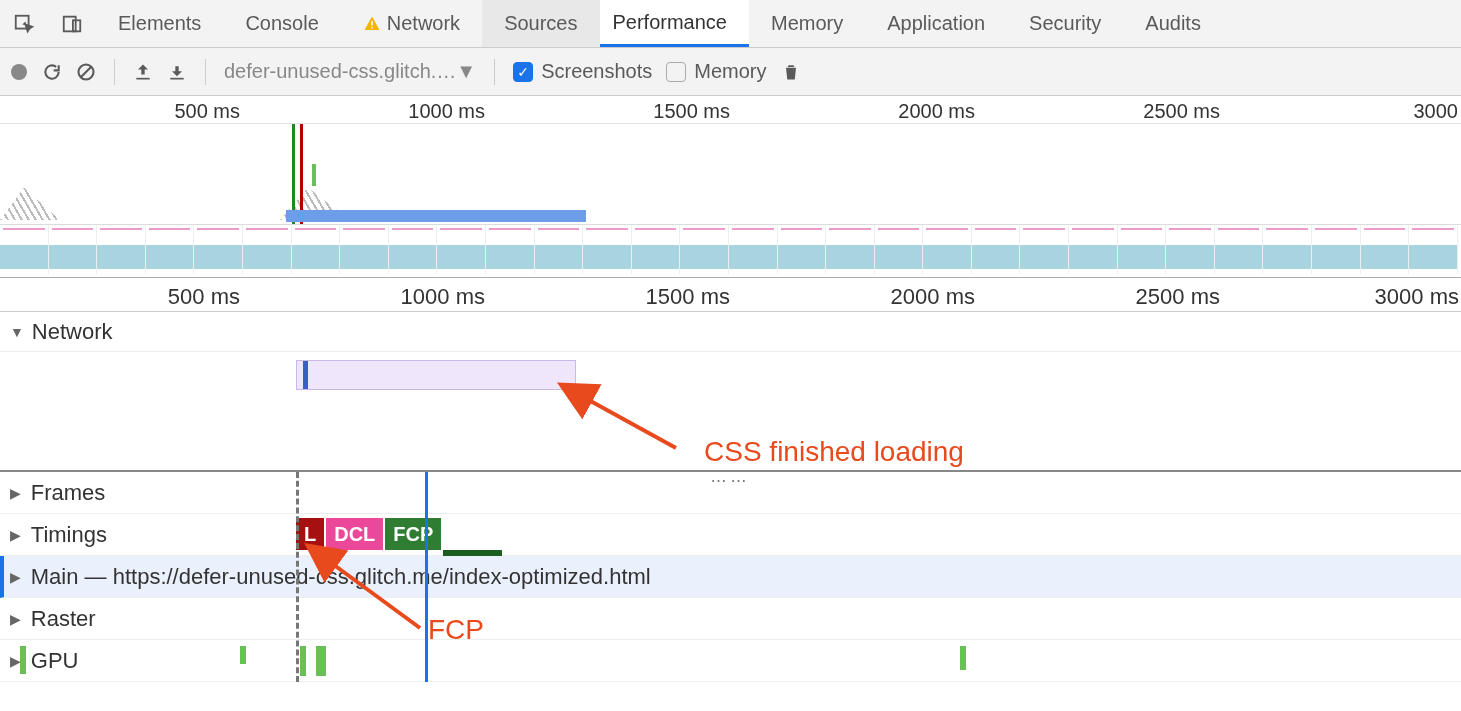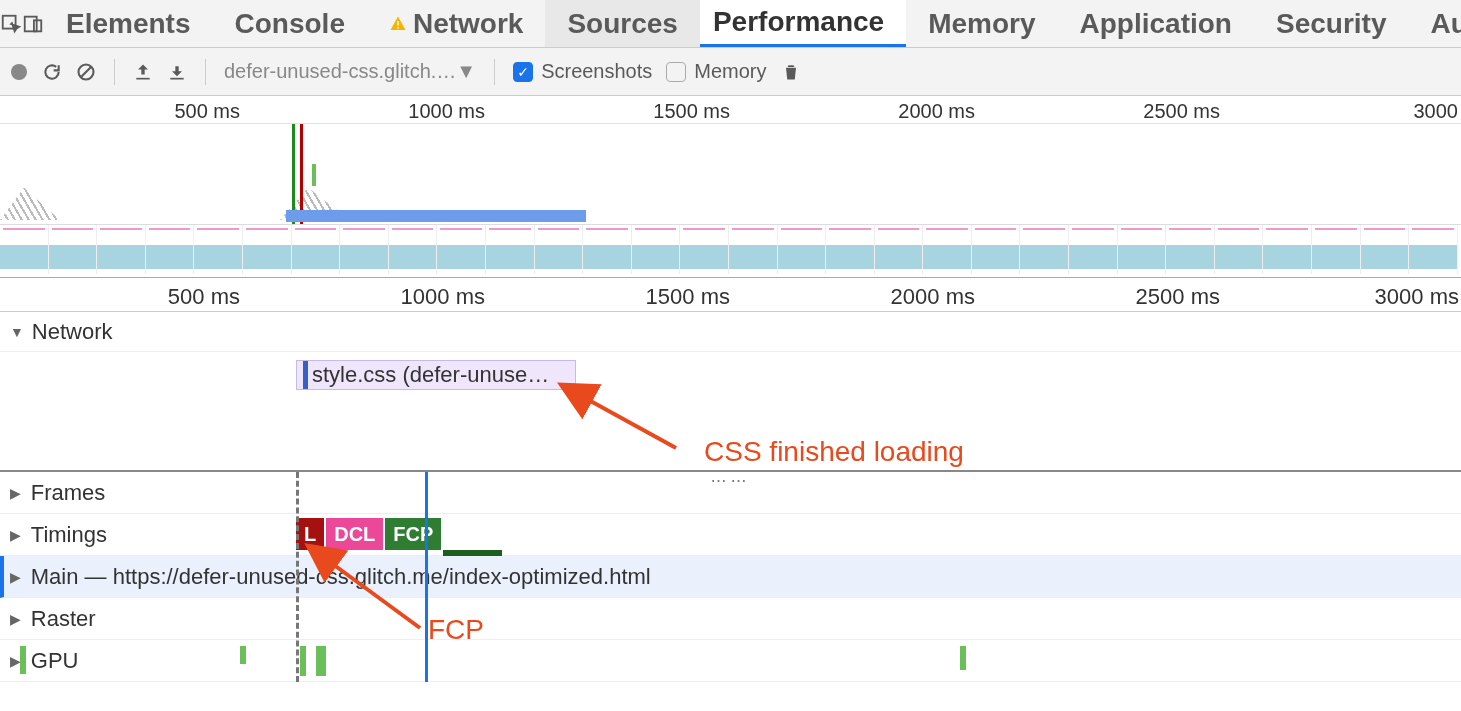--- a/index.html
+++ b/index.html
@@ -1,21 +1,21 @@
 <!DOCTYPE html>
 <html><head>
 <meta charset="utf-8">
 <style>
 * { margin: 0; padding: 0; box-sizing: border-box; font-family: -apple-system, "Helvetica Neue", Arial, sans-serif; }
 body { background: #fff; width: 1461px; height: 711px; overflow: hidden; position: relative; color: #333; }
 
 
 .tabstrip { height: 48px; display: flex; align-items: stretch; border-bottom: 1px solid #ccc; background: #f3f3f3; }
 .tabstrip .icon-btn { width: 48px; display: flex; align-items: center; justify-content: center; color: #5a5a5a; }
-.tabstrip .tab { padding: 0 22px; display: flex; align-items: center; font-size: 28px; color: #5a5a5a; gap: 6px; cursor: pointer; font-weight: bold; }
+.tabstrip .tab { padding: 0 22px; display: flex; align-items: center; font-size: 20px; color: #5a5a5a; gap: 6px; cursor: pointer; }
 .tabstrip .tab.active { background: #fff; border-bottom: 3px solid #1a73e8; color: #333; padding-left: 13px; }
 .tabstrip .tab.sources { background: #e8e8e8; }
 
 
 .toolbar { height: 48px; background: #f3f3f3; border-bottom: 1px solid #ccc; display: flex; align-items: center; padding: 0 10px; gap: 14px; font-size: 20px; color: #5a5a5a; }
 .toolbar .sep { width: 1px; height: 26px; background: #ccc; margin: 0 4px; }
 .dropdown { display: flex; align-items: center; gap: 0; color: #888; }
 .check { display: flex; align-items: center; gap: 8px; }
 .checkbox { width: 20px; height: 20px; border-radius: 4px; border: 1px solid #aaa; display: inline-flex; align-items: center; justify-content: center; }
 .checkbox.checked { background: #1a73e8; border-color: #1a73e8; color: #fff; font-size: 14px; }
@@ -239,21 +239,20 @@
   <span class="tick edge" style="right:2px">3000 ms</span>
 </div>
 
 <div class="section-hdr">
   <span class="tri">▼</span>
   <span>Network</span>
 </div>
 <div class="network-lane">
   <div class="net-block">
     <div class="lead"></div>
-    <span>style.css (defer-unuse…</span>
   </div>
 </div>
 
 <div class="lanes">
   <div class="grip">⋯⋯</div>
   <div class="vline-dash"></div>
   <div class="vline-blue"></div>
 
   <div class="lane">
     <span class="tri">▶</span>

